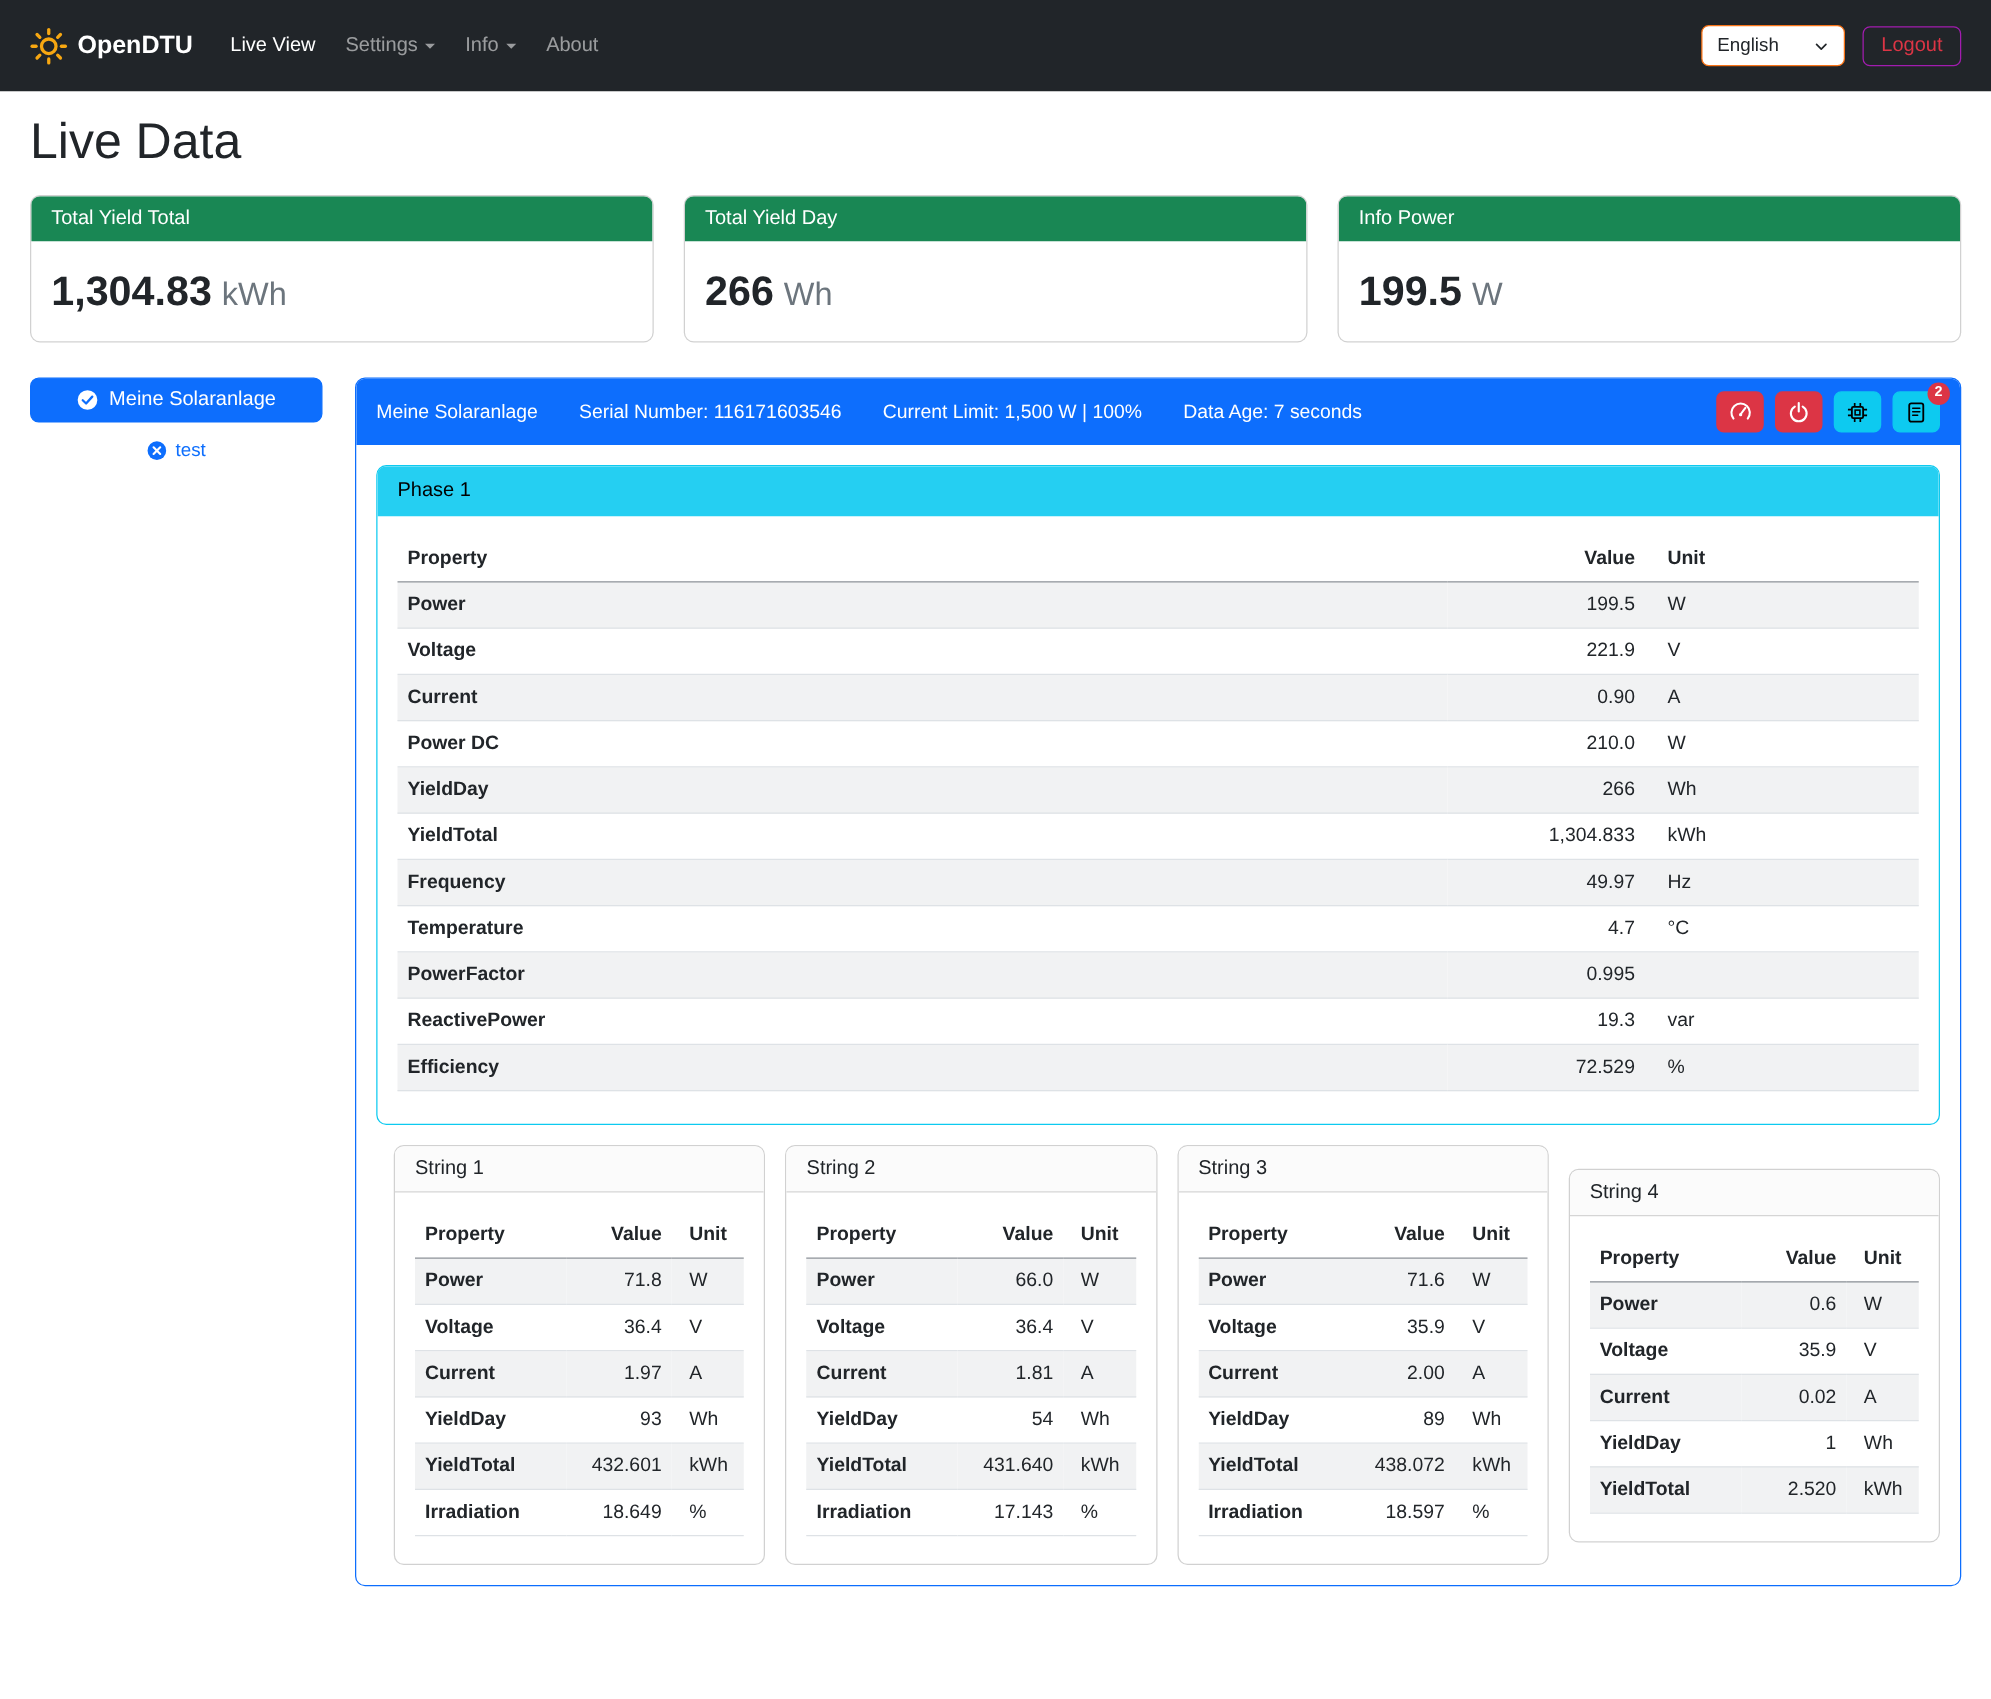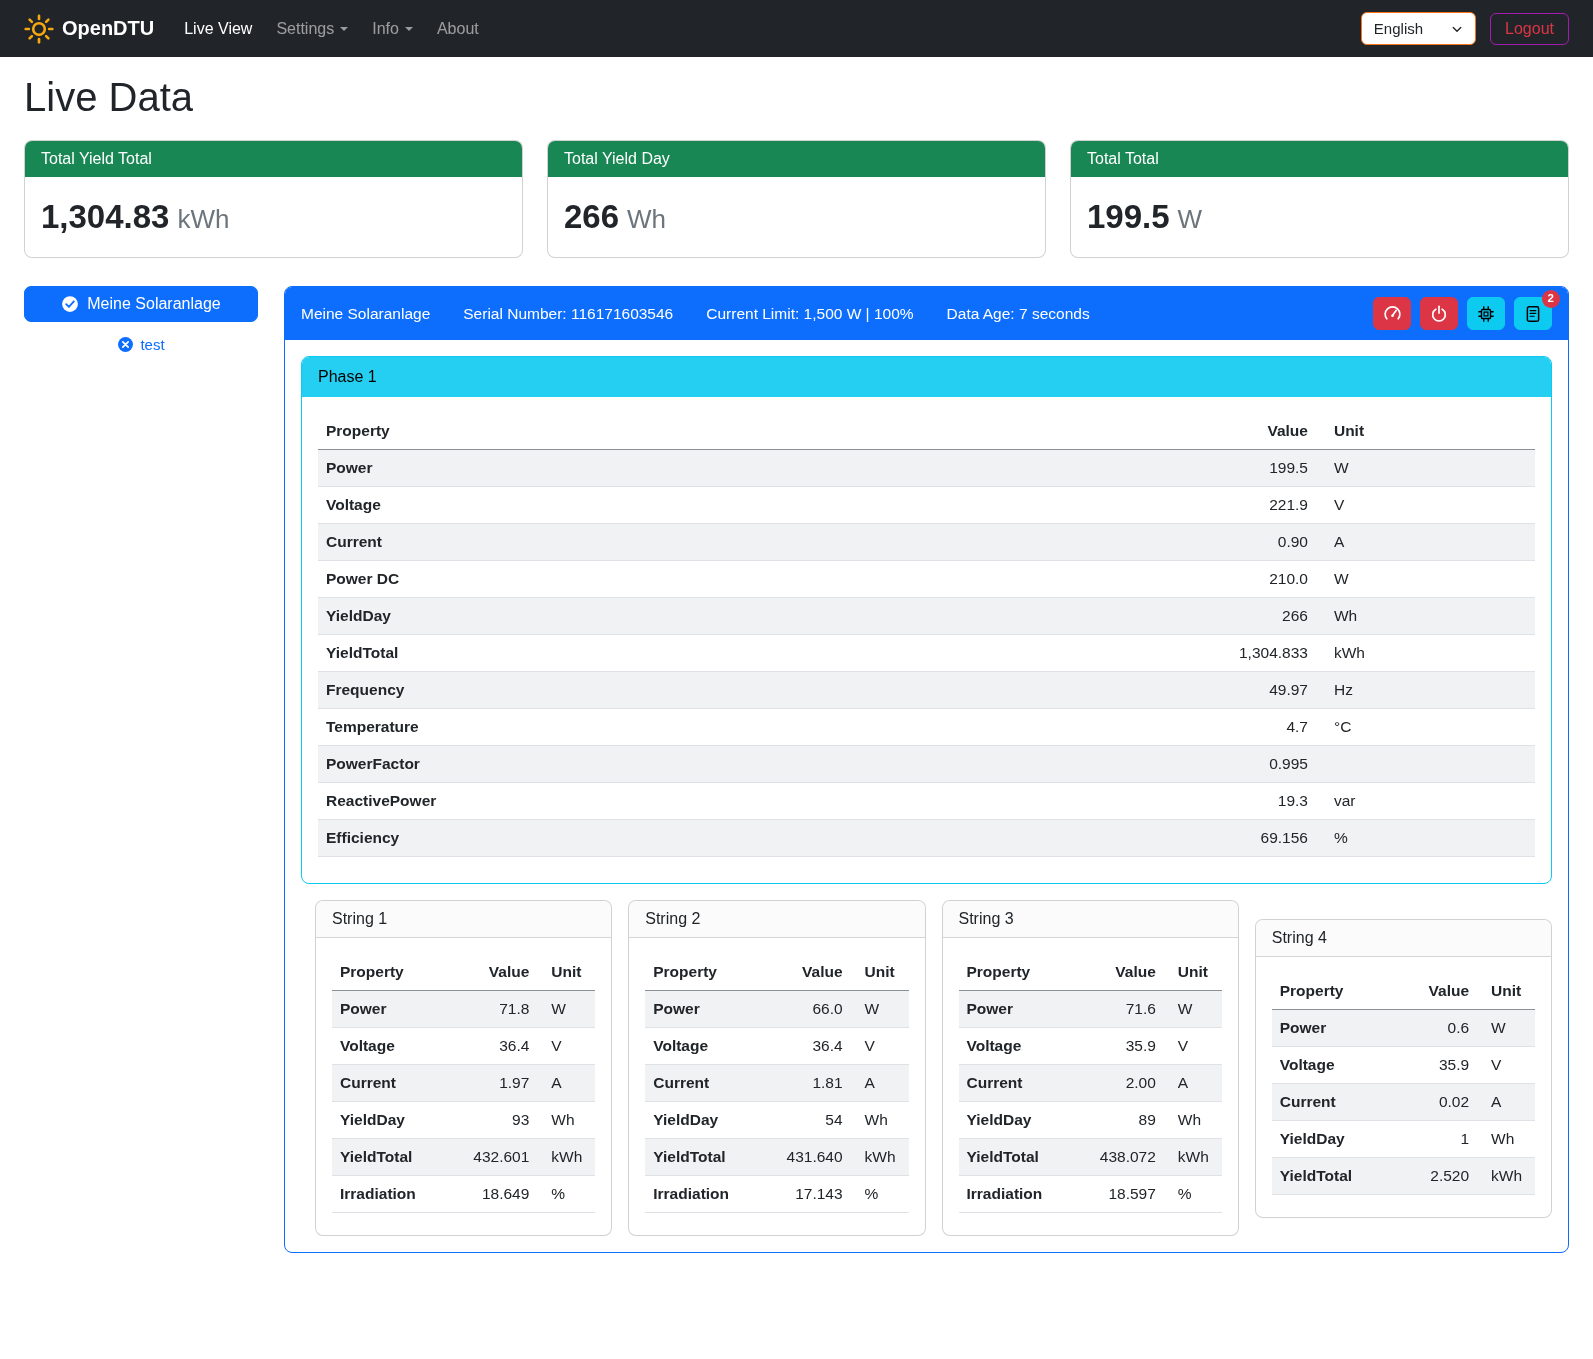--- a/index.html
+++ b/index.html
@@ -1,20 +1,20 @@
 <!DOCTYPE html>
 <html><head>
 <meta charset="utf-8">
 <style>
   * { box-sizing: border-box; }
   html, body { margin: 0; padding: 0; background: #fff; color: #212529;
     font-family: "Liberation Sans", "DejaVu Sans", sans-serif; }
 
   
-  .navbar { background: #212529; height: 57px; display: flex; align-items: center;
+  .navbar { background: #212529; height: 73px; display: flex; align-items: center;
     justify-content: space-between; padding: 0 24px; }
   .nav-left { display: flex; align-items: center; }
   .brand { display: flex; align-items: center; gap: 8px; color: #fff; font-size: 20px;
     font-weight: 700; margin-right: 18px; cursor: pointer; text-decoration: none; }
   .nav-link { color: rgba(255,255,255,.55); font-size: 16px; padding: 8px 12px;
     text-decoration: none; cursor: pointer; display: inline-flex; align-items: center; }
   .nav-link.active { color: #fff; }
   .caret { display: inline-block; width: 0; height: 0; border-top: 4px solid;
     border-right: 4px solid transparent; border-left: 4px solid transparent; margin-left: 6px; }
   .nav-right { display: flex; align-items: center; gap: 14px; }
@@ -143,21 +143,21 @@
         <span class="summary-value">1,304.83</span><span class="summary-unit">kWh</span>
       </div>
     </div>
     <div class="summary-card">
       <div class="summary-header">Total Yield Day</div>
       <div class="summary-body">
         <span class="summary-value">266</span><span class="summary-unit">Wh</span>
       </div>
     </div>
     <div class="summary-card">
-      <div class="summary-header">Total Total</div>
+      <div class="summary-header">Info Power</div>
       <div class="summary-body">
         <span class="summary-value">199.5</span><span class="summary-unit">W</span>
       </div>
     </div>
   </div>
 
   <div class="content-row">
     <aside class="sidebar">
       <button class="inverter-btn">
         <svg width="18" height="18" viewBox="0 0 16 16">
@@ -283,21 +283,21 @@
                     <td class="col-val">0.995</td>
                     <td class="col-unit"></td>
                   </tr>
                   <tr>
                     <th class="col-prop">ReactivePower</th>
                     <td class="col-val">19.3</td>
                     <td class="col-unit">var</td>
                   </tr>
                   <tr>
                     <th class="col-prop">Efficiency</th>
-                    <td class="col-val">69.156</td>
+                    <td class="col-val">72.529</td>
                     <td class="col-unit">%</td>
                   </tr>
                 </tbody>
               </table>
             </div>
         </div>
         <div class="strings-row" id="strings-row">
             <div class="string-card">
               <div class="string-header">String 1</div>
               <div class="string-body">

